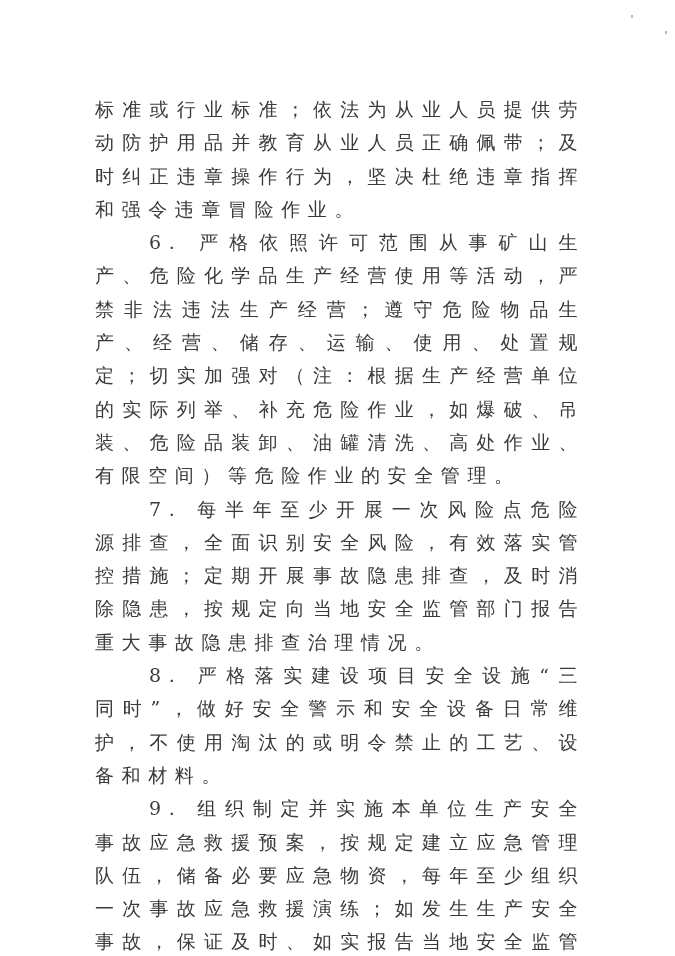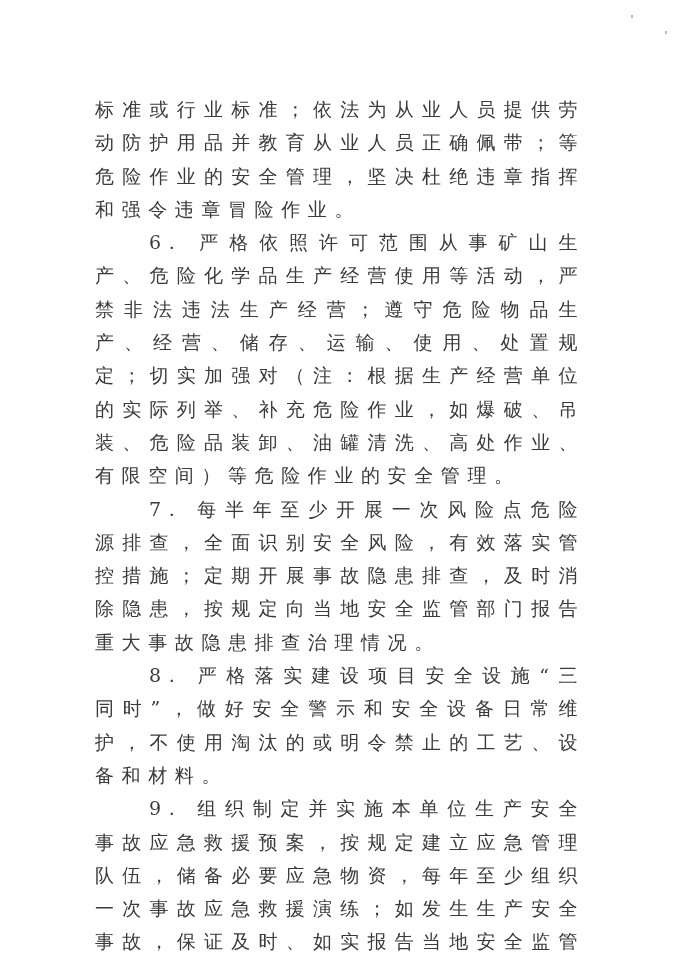--- a/index.html
+++ b/index.html
@@ -40,19 +40,19 @@
       background: #b8b8b8;
     }
   </style>
 </head>
 <body>
 
 <div class="mark" style="left:631px; top:15px;"></div>
 <div class="mark" style="left:665px; top:31px;"></div>
 
 <div class="page">
-  <p class="para">标准或行业标准；依法为从业人员提供劳动防护用品并教育从业人员正确佩带；等危险作业的安全管理，坚决杜绝违章指挥和强令违章冒险作业。</p>
+  <p class="para">标准或行业标准；依法为从业人员提供劳动防护用品并教育从业人员正确佩带；及时纠正违章操作行为，坚决杜绝违章指挥和强令违章冒险作业。</p>
   <p class="para indent">6. 严格依照许可范围从事矿山生产、危险化学品生产经营使用等活动，严禁非法违法生产经营；遵守危险物品生产、经营、储存、运输、使用、处置规定；切实加强对（注：根据生产经营单位的实际列举、补充危险作业，如爆破、吊装、危险品装卸、油罐清洗、高处作业、有限空间）等危险作业的安全管理。</p>
   <p class="para indent">7. 每半年至少开展一次风险点危险源排查，全面识别安全风险，有效落实管控措施；定期开展事故隐患排查，及时消除隐患，按规定向当地安全监管部门报告重大事故隐患排查治理情况。</p>
   <p class="para indent">8. 严格落实建设项目安全设施“三同时”，做好安全警示和安全设备日常维护，不使用淘汰的或明令禁止的工艺、设备和材料。</p>
   <p class="para indent">9. 组织制定并实施本单位生产安全事故应急救援预案，按规定建立应急管理队伍，储备必要应急物资，每年至少组织一次事故应急救援演练；如发生生产安全事故，保证及时、如实报告当地安全监管部门。</p>
 
 </div>
 
 </body></html>

